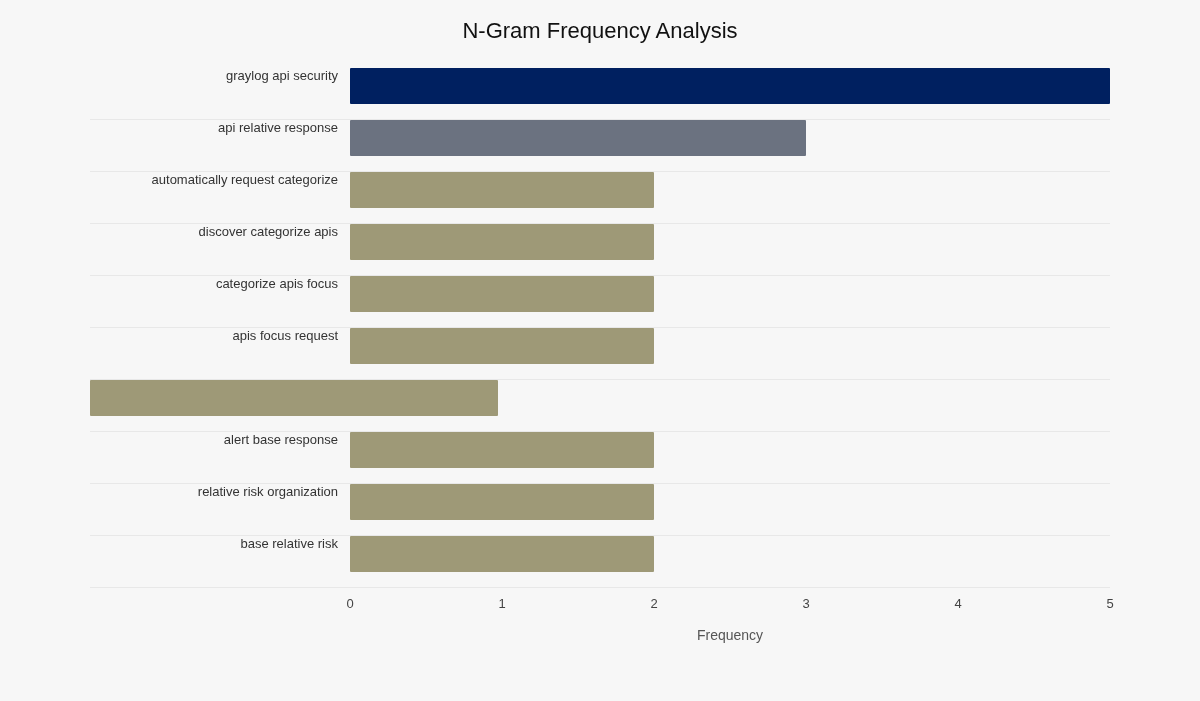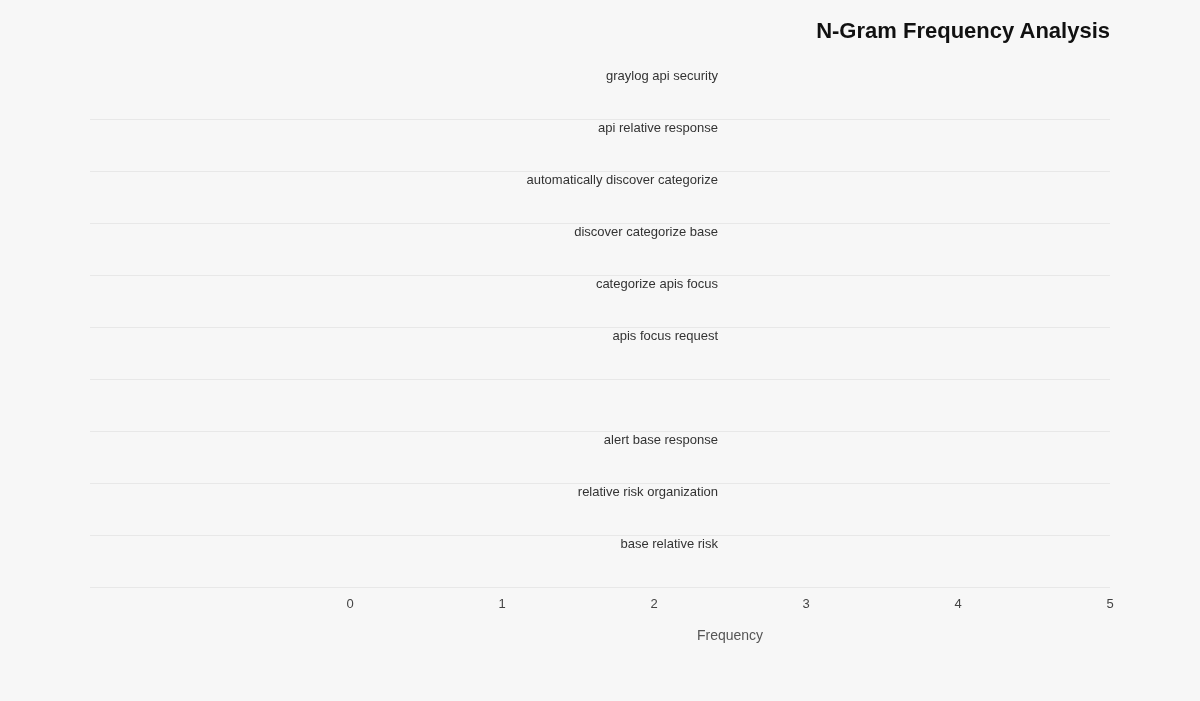--- a/index.html
+++ b/index.html
@@ -11,37 +11,36 @@
       display: flex;
       align-items: center;
       justify-content: center;
     }
     .chart-container {
       width: 1100px;
       background: #f7f7f7;
       padding: 20px 40px 60px 40px;
     }
     .chart-title {
-      text-align: right;
+      text-align: center;
       font-size: 22px;
-      font-weight: bold;
+      font-weight: normal;
       color: #111;
       margin-bottom: 24px;
     }
     .chart-area {
       display: flex;
       flex-direction: column;
       gap: 0;
     }
     .bar-row {
       display: flex;
-      align-items: center;
+      align-items: flex-start;
       height: 52px;
       border-bottom: 1px solid #e8e8e8;
-      flex-direction: column;
     }
     .bar-label {
       width: 260px;
       text-align: right;
       padding-right: 12px;
       font-size: 13px;
       color: #333;
       flex-shrink: 0;
     }
     .bar-track {
@@ -93,27 +92,27 @@
           <div class="bar-fill" style="width: 100%; background-color: rgb(0, 32, 96);"></div>
         </div>
       </div>
       <div class="bar-row">
         <div class="bar-label">api relative response</div>
         <div class="bar-track">
           <div class="bar-fill" style="width: 60%; background-color: rgb(107, 114, 128);"></div>
         </div>
       </div>
       <div class="bar-row">
-        <div class="bar-label">automatically discover categorize</div>
+        <div class="bar-label">automatically request categorize</div>
         <div class="bar-track">
           <div class="bar-fill" style="width: 40%; background-color: rgb(158, 153, 119);"></div>
         </div>
       </div>
       <div class="bar-row">
-        <div class="bar-label">discover categorize base</div>
+        <div class="bar-label">discover categorize apis</div>
         <div class="bar-track">
           <div class="bar-fill" style="width: 40%; background-color: rgb(158, 153, 119);"></div>
         </div>
       </div>
       <div class="bar-row">
         <div class="bar-label">categorize apis focus</div>
         <div class="bar-track">
           <div class="bar-fill" style="width: 40%; background-color: rgb(158, 153, 119);"></div>
         </div>
       </div>

